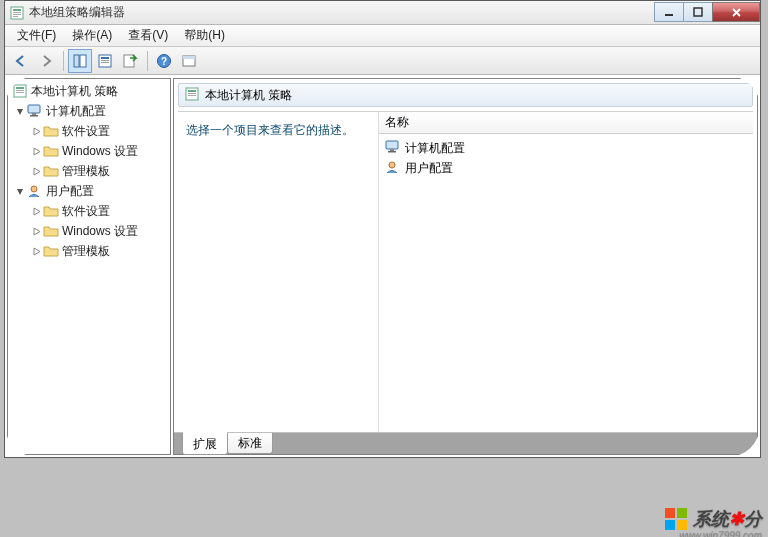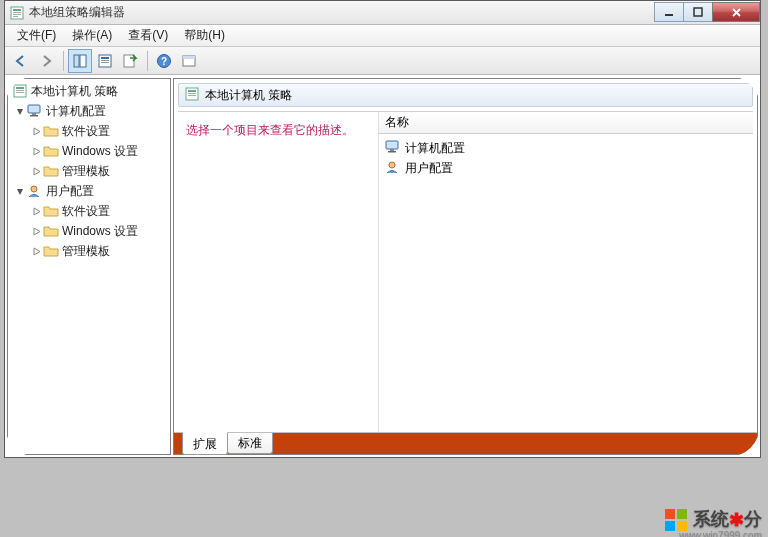--- a/index.html
+++ b/index.html
@@ -145,21 +145,21 @@
 .right-body {
   flex: 1;
   border-top: 1px solid #d0d0d0;
   margin: 0 4px;
   display: flex;
   overflow: hidden;
 }
 .desc-col {
   width: 200px;
   padding: 10px 8px;
-  color: #be185d;
+  color: #0c4a6e;
 }
 .list-col {
   flex: 1;
   border-left: 1px solid #e0e0e0;
   display: flex; flex-direction: column;
 }
 .col-header {
   height: 22px;
   border-bottom: 1px solid #d0d0d0;
   display: flex; align-items: center;
@@ -172,21 +172,21 @@
   height: 20px;
   padding: 0 4px;
 }
 .list-row .node-icon { margin-right: 4px; }
 
 .tabs-row {
   height: 22px;
   border-top: 1px solid #c0c0c0;
   display: flex; align-items: flex-start;
   padding-left: 8px;
-  background: #c2410c;
+  background: #a3a3a3;
 }
 .tab {
   border: 1px solid #9a9a9a;
   border-top: none;
   padding: 2px 10px 1px 10px;
   margin-right: -1px;
   border-bottom-left-radius: 3px;
   border-bottom-right-radius: 3px;
   background: linear-gradient(#fff,#f0f0f0);
   font-size: 12px;
@@ -194,24 +194,25 @@
 .tab.active {
   background: #fff;
   position: relative; top: -1px;
   padding-top: 3px;
   border-top: 1px solid #fff;
 }
 
 .watermark {
   position: absolute;
   right: 6px; bottom: 6px;
-  display: flex; align-items: flex-end;
+  display: flex; align-items: center;
   font-size: 18px; font-weight: bold;
   color: #444;
   text-shadow: 0 1px 2px rgba(0,0,0,0.3);
+  font-style: italic;
 }
 .ms-logo {
   display: grid; grid-template-columns: 10px 10px; grid-template-rows: 10px 10px;
   gap: 2px; margin-right: 6px;
 }
 .ms-logo div:nth-child(1){background:#f25022}
 .ms-logo div:nth-child(2){background:#7fba00}
 .ms-logo div:nth-child(3){background:#00a4ef}
 .ms-logo div:nth-child(4){background:#ffb900}
 .logo-dot { color:#e11; }

